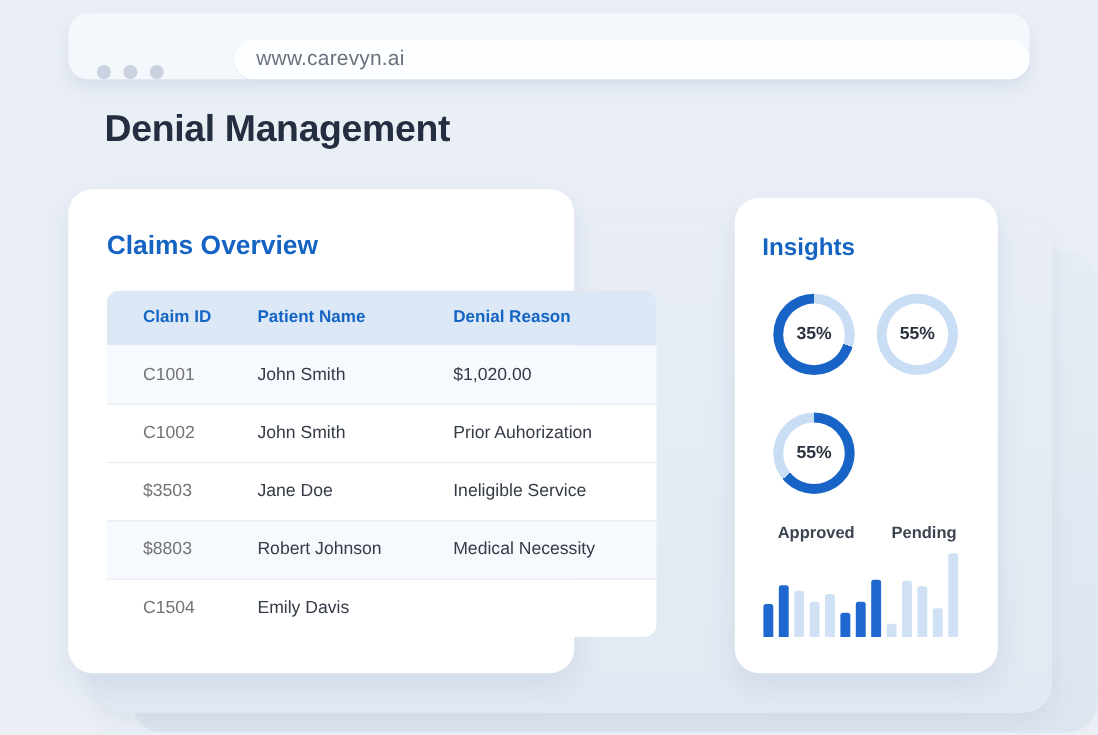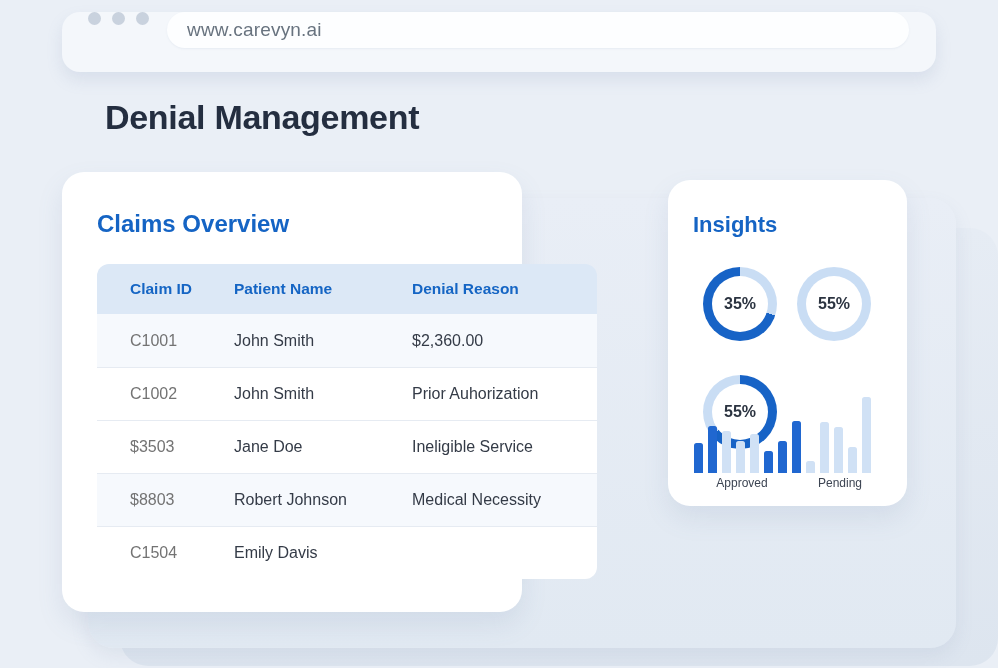--- a/index.html
+++ b/index.html
@@ -11,35 +11,35 @@
   .sheet2 { position:absolute; left:120px; top:228px; width:878px; height:438px;
             background:linear-gradient(#e6ecf4,#dde5ef); border-radius:28px; }
   .sheet1 { position:absolute; left:88px; top:198px; width:868px; height:450px;
             background:linear-gradient(#e9eef6,#e1e9f2); border-radius:26px;
             box-shadow:0 8px 18px rgba(120,140,175,.12); }
 
   
   .browser-bar { position:absolute; left:62px; top:12px; width:874px; height:60px;
                  background:#f4f7fb; border-radius:18px;
                  box-shadow:0 8px 16px rgba(125,145,180,.16);
-                 display:flex; align-items:flex-start; }
+                 display:flex; align-items:flex-end;gap:46px; }
   .dots { display:flex; gap:11px; margin-left:26px; }
   .dot { width:13px; height:13px; border-radius:50%; background:#c9d2de; }
   .url-pill { margin-left:18px; width:742px; height:36px; background:#fdfeff;
               border-radius:18px; display:flex; align-items:center;
               box-shadow:0 1px 2px rgba(130,150,180,.10); }
   .url-text { margin-left:20px; font-size:19px; color:#68737f; letter-spacing:.2px; }
 
-  .page-title { position:absolute; left:105px; top:98px; font-size:34px; font-weight:700;
+  .page-title { position:absolute; left:95px; top:98px; font-size:34px; font-weight:700;
                 color:#242e40; letter-spacing:-.3px; }
 
   .card { position:absolute; background:#ffffff; border-radius:22px;
           box-shadow:0 12px 26px rgba(100,125,165,.13); }
   .claims-card { left:62px; top:172px; width:460px; height:440px; }
-  .insights-card { left:668px; top:180px; width:239px; height:326px; }
+  .insights-card { left:668px; top:180px; width:239px; height:432px; }
 
   .claims-heading { position:absolute; left:35px; top:38px; font-size:24px;
                     font-weight:700; color:#1564c4; }
   .insights-heading { position:absolute; left:25px; top:32px; font-size:22px;
                       font-weight:700; color:#1564c4; }
 
   
   .table { position:absolute; left:35px; top:92px; width:500px; border-radius:12px;
            overflow:hidden; font-size:16px; }
   .trow { display:flex; align-items:center; }
@@ -56,21 +56,21 @@
   .donut { position:absolute; width:74px; height:74px; border-radius:50%;
            display:flex; align-items:center; justify-content:center; }
   .donut::after { content:""; position:absolute; inset:9px; background:#ffffff;
                   border-radius:50%; }
   .donut span { position:relative; z-index:1; font-size:16px; font-weight:600; color:#2b3340; }
   .donut-1 { left:35px;  top:87px; }
   .donut-2 { left:129px; top:87px; }
   .donut-3 { left:35px;  top:195px; }
   .donut-4 { left:132px; top:195px; }
 
-  .ring-label { position:absolute; top:296px; font-size:12px; font-weight:400;
+  .ring-label { position:absolute; top:296px; font-size:15px; font-weight:700;
                 color:#3c4452; transform:translateX(-50%); white-space:nowrap; }
   .ring-label-1 { left:74px; }
   .ring-label-2 { left:172px;text-align:right; }
 
   
   .bars { position:absolute; left:26px; bottom:33px; height:80px;
           display:flex; align-items:flex-end; gap:5px; }
   .bar { width:9px; border-radius:2.5px 2.5px 0 0; }
   .bar.dark { background:#2067d0; }
   .bar.light { background:#d0e1f5; }
@@ -101,21 +101,21 @@
     <div class="table">
       <div class="trow thead">
         <div class="c1">Claim ID</div>
         <div class="c2">Patient Name</div>
         <div class="c3">Denial Reason</div>
       </div>
       <div class="tbody">
           <div class="trow">
             <div class="c1 claim-link">C1001</div>
             <div class="c2">John Smith</div>
-            <div class="c3">$2,360.00</div>
+            <div class="c3">$1,020.00</div>
           </div>
           <div class="trow">
             <div class="c1 claim-link">C1002</div>
             <div class="c2">John Smith</div>
             <div class="c3">Prior Auhorization</div>
           </div>
           <div class="trow">
             <div class="c1 claim-link">$3503</div>
             <div class="c2">Jane Doe</div>
             <div class="c3">Ineligible Service</div>

